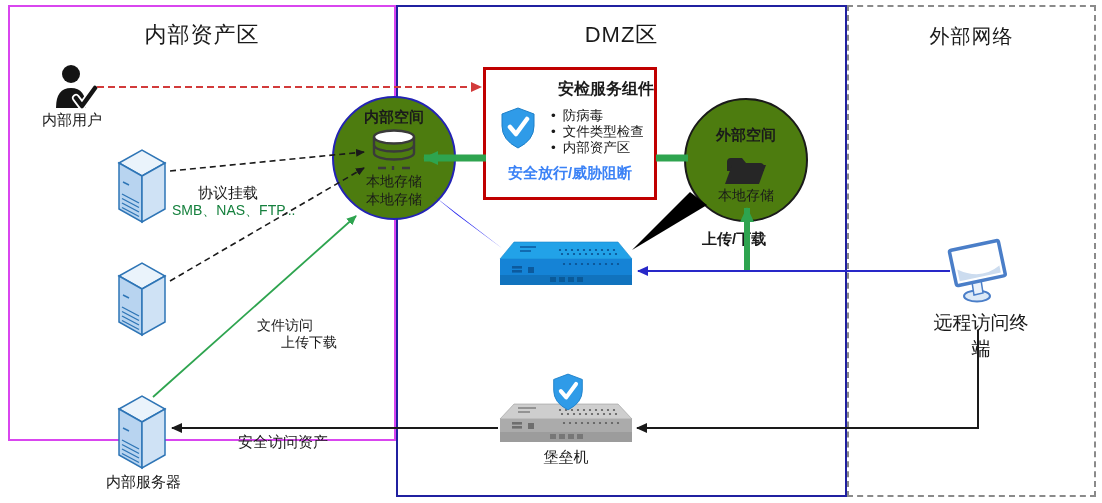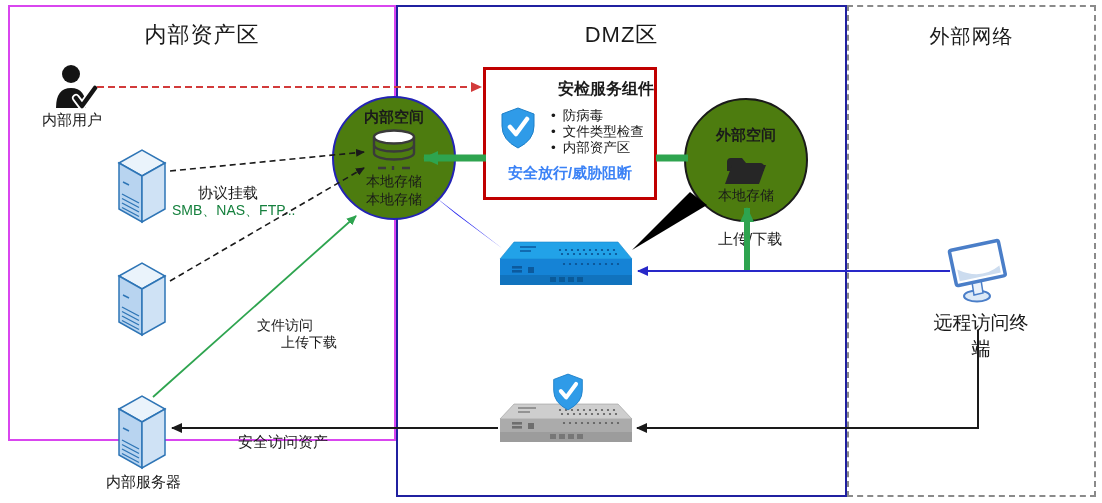--- a/index.html
+++ b/index.html
@@ -181,20 +181,21 @@
     <rect x="30" y="21" width="6" height="6" fill="#6e6e6e"></rect>
     <rect x="52" y="32" width="6" height="5" fill="#777"></rect>
       <rect x="61" y="32" width="6" height="5" fill="#777"></rect>
       <rect x="70" y="32" width="6" height="5" fill="#777"></rect>
       <rect x="79" y="32" width="6" height="5" fill="#777"></rect>
   </svg>
   <svg class="node" style="left:551px;top:372px;z-index:12;" width="34" height="40" viewBox="0 0 38 44">
     <path d="M19,2 L35,8 V20 Q35,34 19,42 Q3,34 3,20 V8 Z" fill="#2f9be8" stroke="#1d7fc8" stroke-width="1"></path>
     <path d="M11,21 L17,28 L28,13" fill="none" stroke="#ffffff" stroke-width="4.5" stroke-linecap="round" stroke-linejoin="round"></path>
   </svg>
+  <div class="node-label" style="left:498px;top:448px;width:136px;">堡垒机</div>
 
   <svg class="node" style="left:116px;top:146px;" width="52" height="78" viewBox="0 0 52 78">
     <polygon points="3,17 26,4 49,17 26,30" fill="#eaf3fb" stroke="#2e75b6" stroke-width="1.5"></polygon>
     <polygon points="3,17 26,30 26,76 3,63" fill="#b8d4f0" stroke="#2e75b6" stroke-width="1.5"></polygon>
     <polygon points="26,30 49,17 49,63 26,76" fill="#cfe2f5" stroke="#2e75b6" stroke-width="1.5"></polygon>
     <path d="M7,36 l6,3" stroke="#2e75b6" stroke-width="1.5"></path>
     <path d="M6,48 l17,9 M6,52.5 l17,9 M6,57 l17,9 M6,61.5 l17,9" stroke="#2e75b6" stroke-width="1.4"></path>
   </svg>
   <svg class="node" style="left:116px;top:259px;" width="52" height="78" viewBox="0 0 52 78">
     <polygon points="3,17 26,4 49,17 26,30" fill="#eaf3fb" stroke="#2e75b6" stroke-width="1.5"></polygon>
@@ -219,21 +220,21 @@
       <rect x="7" y="7" width="50" height="36" rx="2" fill="#ffffff" stroke="#4a7ec8" stroke-width="3.5"></rect>
       <path d="M11,27 q21,16 42,5 l0,7 h-42 z" fill="#ccdcef"></path>
     </g>
   </svg>
   <div class="node-label" style="left:926px;top:310px;width:110px;font-size:19px;">远程访问终端</div>
 
   <div class="lbl lbl-15" style="left:198px;top:184px;">协议挂载</div>
   <div class="lbl lbl-14 lbl-gray" style="left:172px;top:202px;">SMB、NAS、FTP...</div>
   <div class="lbl lbl-14" style="left:257px;top:317px;">文件访问</div>
   <div class="lbl lbl-14" style="left:257px;top:334px;margin-left:24px;">上传下载</div>
-  <div class="lbl lbl-15" style="left:718px;top:230px;">上传/下载</div>
+  <div class="lbl lbl-15" style="left:702px;top:230px;font-weight:bold;">上传/下载</div>
   <div class="lbl lbl-15" style="left:238px;top:433px;">安全访问资产</div>
 
   <svg id="overlay" viewBox="0 0 1102 503">
     <defs>
       <marker id="mk-black" markerUnits="userSpaceOnUse" markerWidth="11" markerHeight="10" refX="10" refY="5" orient="auto">
         <path d="M0,0 L11,5 L0,10 Z" fill="#1a1a1a"></path>
       </marker>
       <marker id="mk-black-sm" markerUnits="userSpaceOnUse" markerWidth="9" markerHeight="8" refX="8" refY="4" orient="auto">
         <path d="M0,0 L9,4 L0,8 Z" fill="#1a1a1a"></path>
       </marker>

